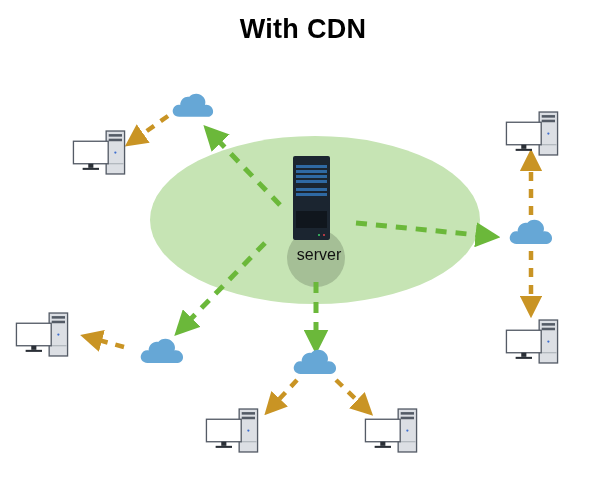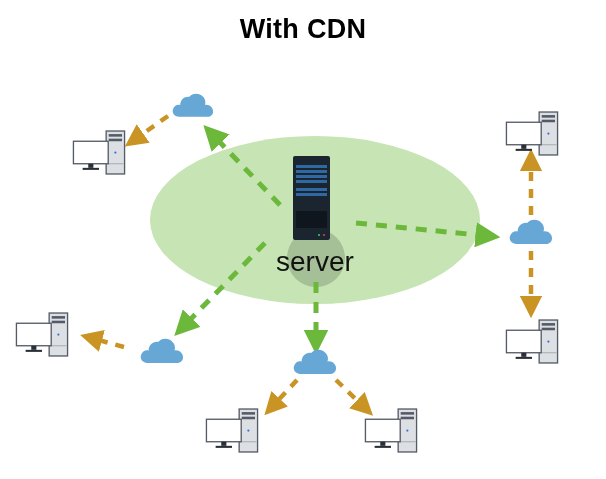--- a/index.html
+++ b/index.html
@@ -1,18 +1,18 @@
 <!DOCTYPE html>
 <html><head>
 <meta charset="utf-8">
 <style>
   html,body{margin:0;padding:0;background:#ffffff;}
   body{width:606px;height:479px;position:relative;overflow:hidden;font-family:"Liberation Sans",sans-serif;}
   #title{position:absolute;left:0;width:606px;top:14px;text-align:center;font-weight:bold;font-size:27px;color:#000000;letter-spacing:0.3px;}
-  #server-label{position:absolute;left:276px;top:246px;width:74px;text-align:center;font-size:28px;color:#111;}
+  #server-label{position:absolute;left:282px;top:246px;width:74px;text-align:center;font-size:16px;color:#111;}
   svg{position:absolute;left:0;top:0;}
 </style>
 </head>
 <body>
 
 <svg id="diagram" width="606" height="479">
   <defs>
     <marker id="arrow-green" viewBox="0 0 10 10" refX="5" refY="5" markerWidth="5" markerHeight="5" orient="auto">
       <path d="M0,0 L10,5 L0,10 z" fill="#6bb83a"></path>
     </marker>

